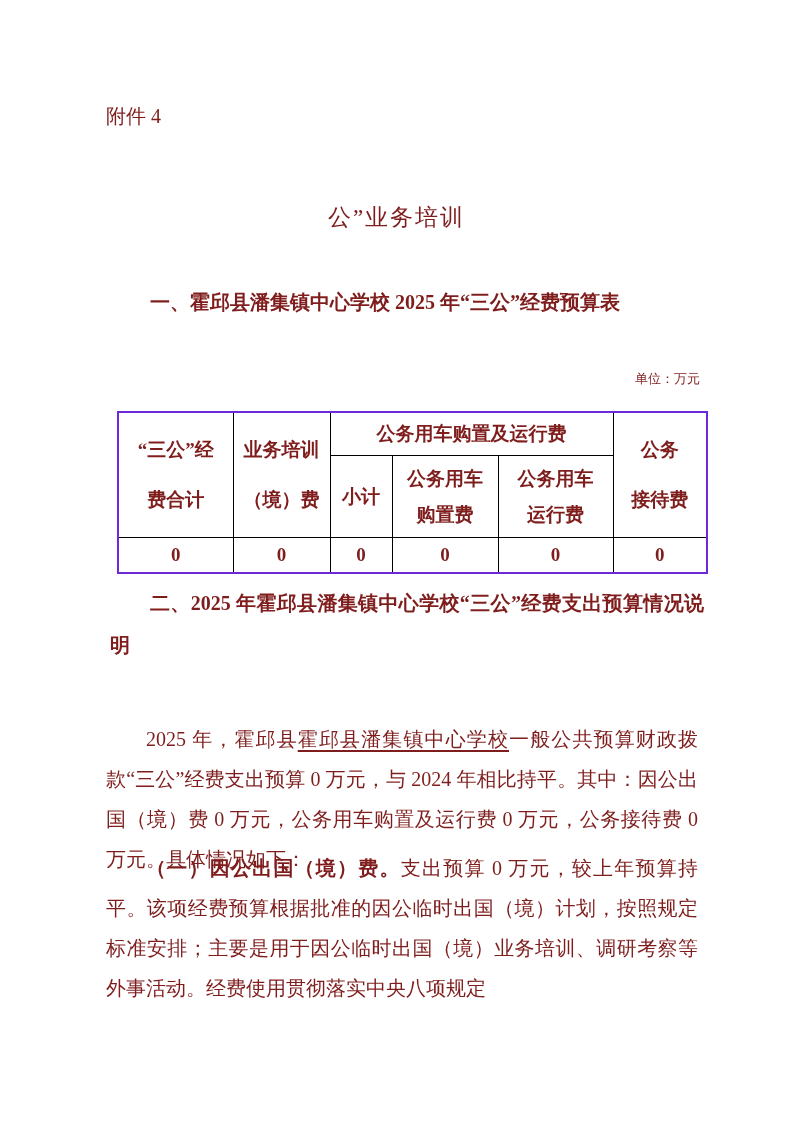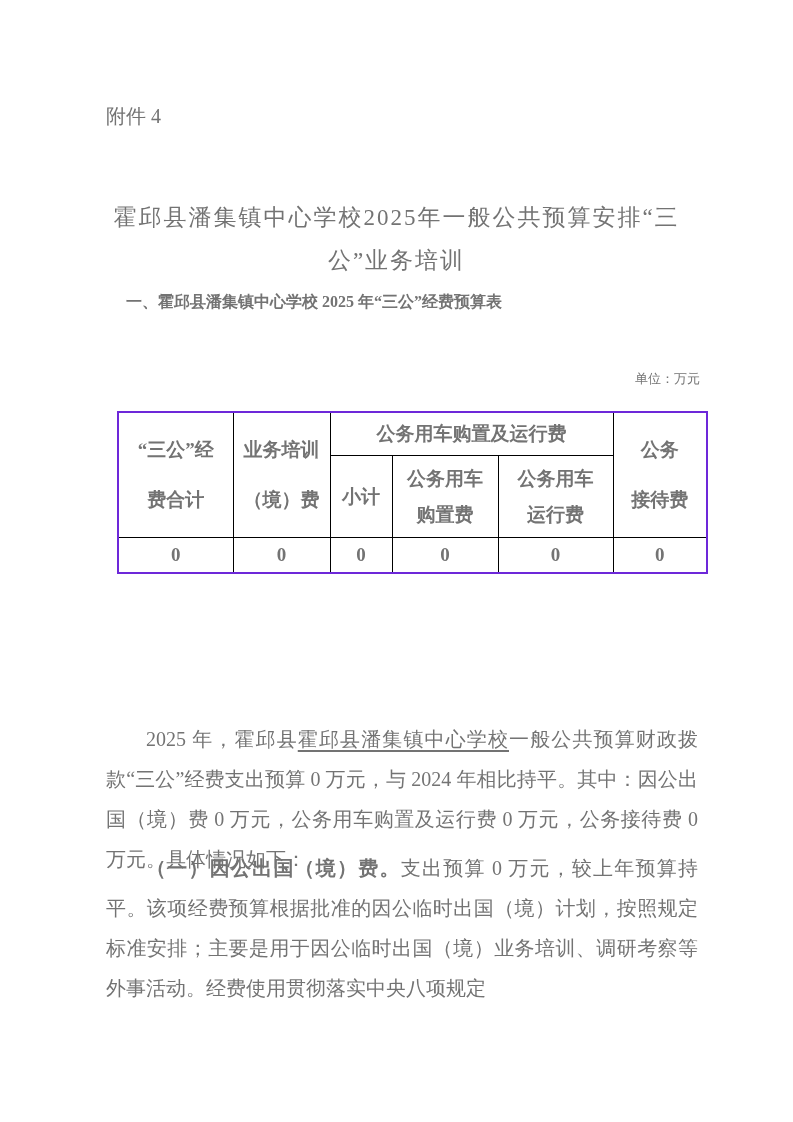--- a/index.html
+++ b/index.html
@@ -5,21 +5,21 @@
   html, body {
     margin: 0;
     padding: 0;
     background: #ffffff;
   }
   .page {
     position: relative;
     width: 793px;
     height: 1122px;
     background: #ffffff;
-    color: #737373;
+    color: #7f1d1d;
     font-family: "Liberation Serif", "DejaVu Serif", serif;
     overflow: hidden;
   }
   .attachment {
     position: absolute;
     left: 106px;
     top: 103px;
     font-size: 20px;
     line-height: 26px;
   }
@@ -28,23 +28,23 @@
     left: 60px;
     width: 673px;
     top: 196px;
     text-align: center;
     font-size: 23px;
     line-height: 43px;
     letter-spacing: 2px;
   }
   .heading {
     position: absolute;
-    left: 94px;
+    left: 110px;
     width: 594px;
-    font-size: 16px;
+    font-size: 20px;
     font-weight: bold;
     line-height: 42px;
     text-align: justify;
     text-indent: 2em;
   }
   .h1 { top: 281px; }
   .h2 { top: 582px; }
   .unit-label {
     position: absolute;
     left: 106px;
@@ -100,21 +100,20 @@
   .b { font-weight: bold; }
 </style>
 </head>
 <body>
 
 <div class="page">
 
   <div class="attachment">附件 4</div>
 
   <div class="doc-title">
-    <div>霍邱县潘集镇中心学校2025年一般公共预算安排“三</div>
     <div>公”业务培训</div>
   </div>
 
   <div class="heading h1">一、霍邱县潘集镇中心学校 2025 年“三公”经费预算表</div>
 
   <div class="unit-label">单位：万元</div>
 
   <table class="budget-table">
     <colgroup>
       <col style="width:115px">
@@ -145,18 +144,19 @@
         <td>0</td>
         <td>0</td>
         <td>0</td>
         <td>0</td>
         <td>0</td>
         <td>0</td>
       </tr>
     </tbody>
   </table>
 
+  <div class="heading h2">二、2025 年霍邱县潘集镇中心学校“三公”经费支出预算情况说明</div>
 
   <div class="para p1"><span>2025 年，霍邱县</span><span class="u">霍邱县潘集镇中心学校</span><span>一般公共预算财政拨款“三公”经费支出预算 0 万元，与 2024 年相比持平。其中：因公出国（境）费 0 万元，公务用车购置及运行费 0 万元，公务接待费 0 万元。具体情况如下：</span></div>
 
   <div class="para p2"><span class="b">（一）因公出国（境）费。</span><span>支出预算 0 万元，较上年预算持平。该项经费预算根据批准的因公临时出国（境）计划，按照规定标准安排；主要是用于因公临时出国（境）业务培训、调研考察等外事活动。经费使用贯彻落实中央八项规定</span></div>
 
 </div>
 
 </body></html>

